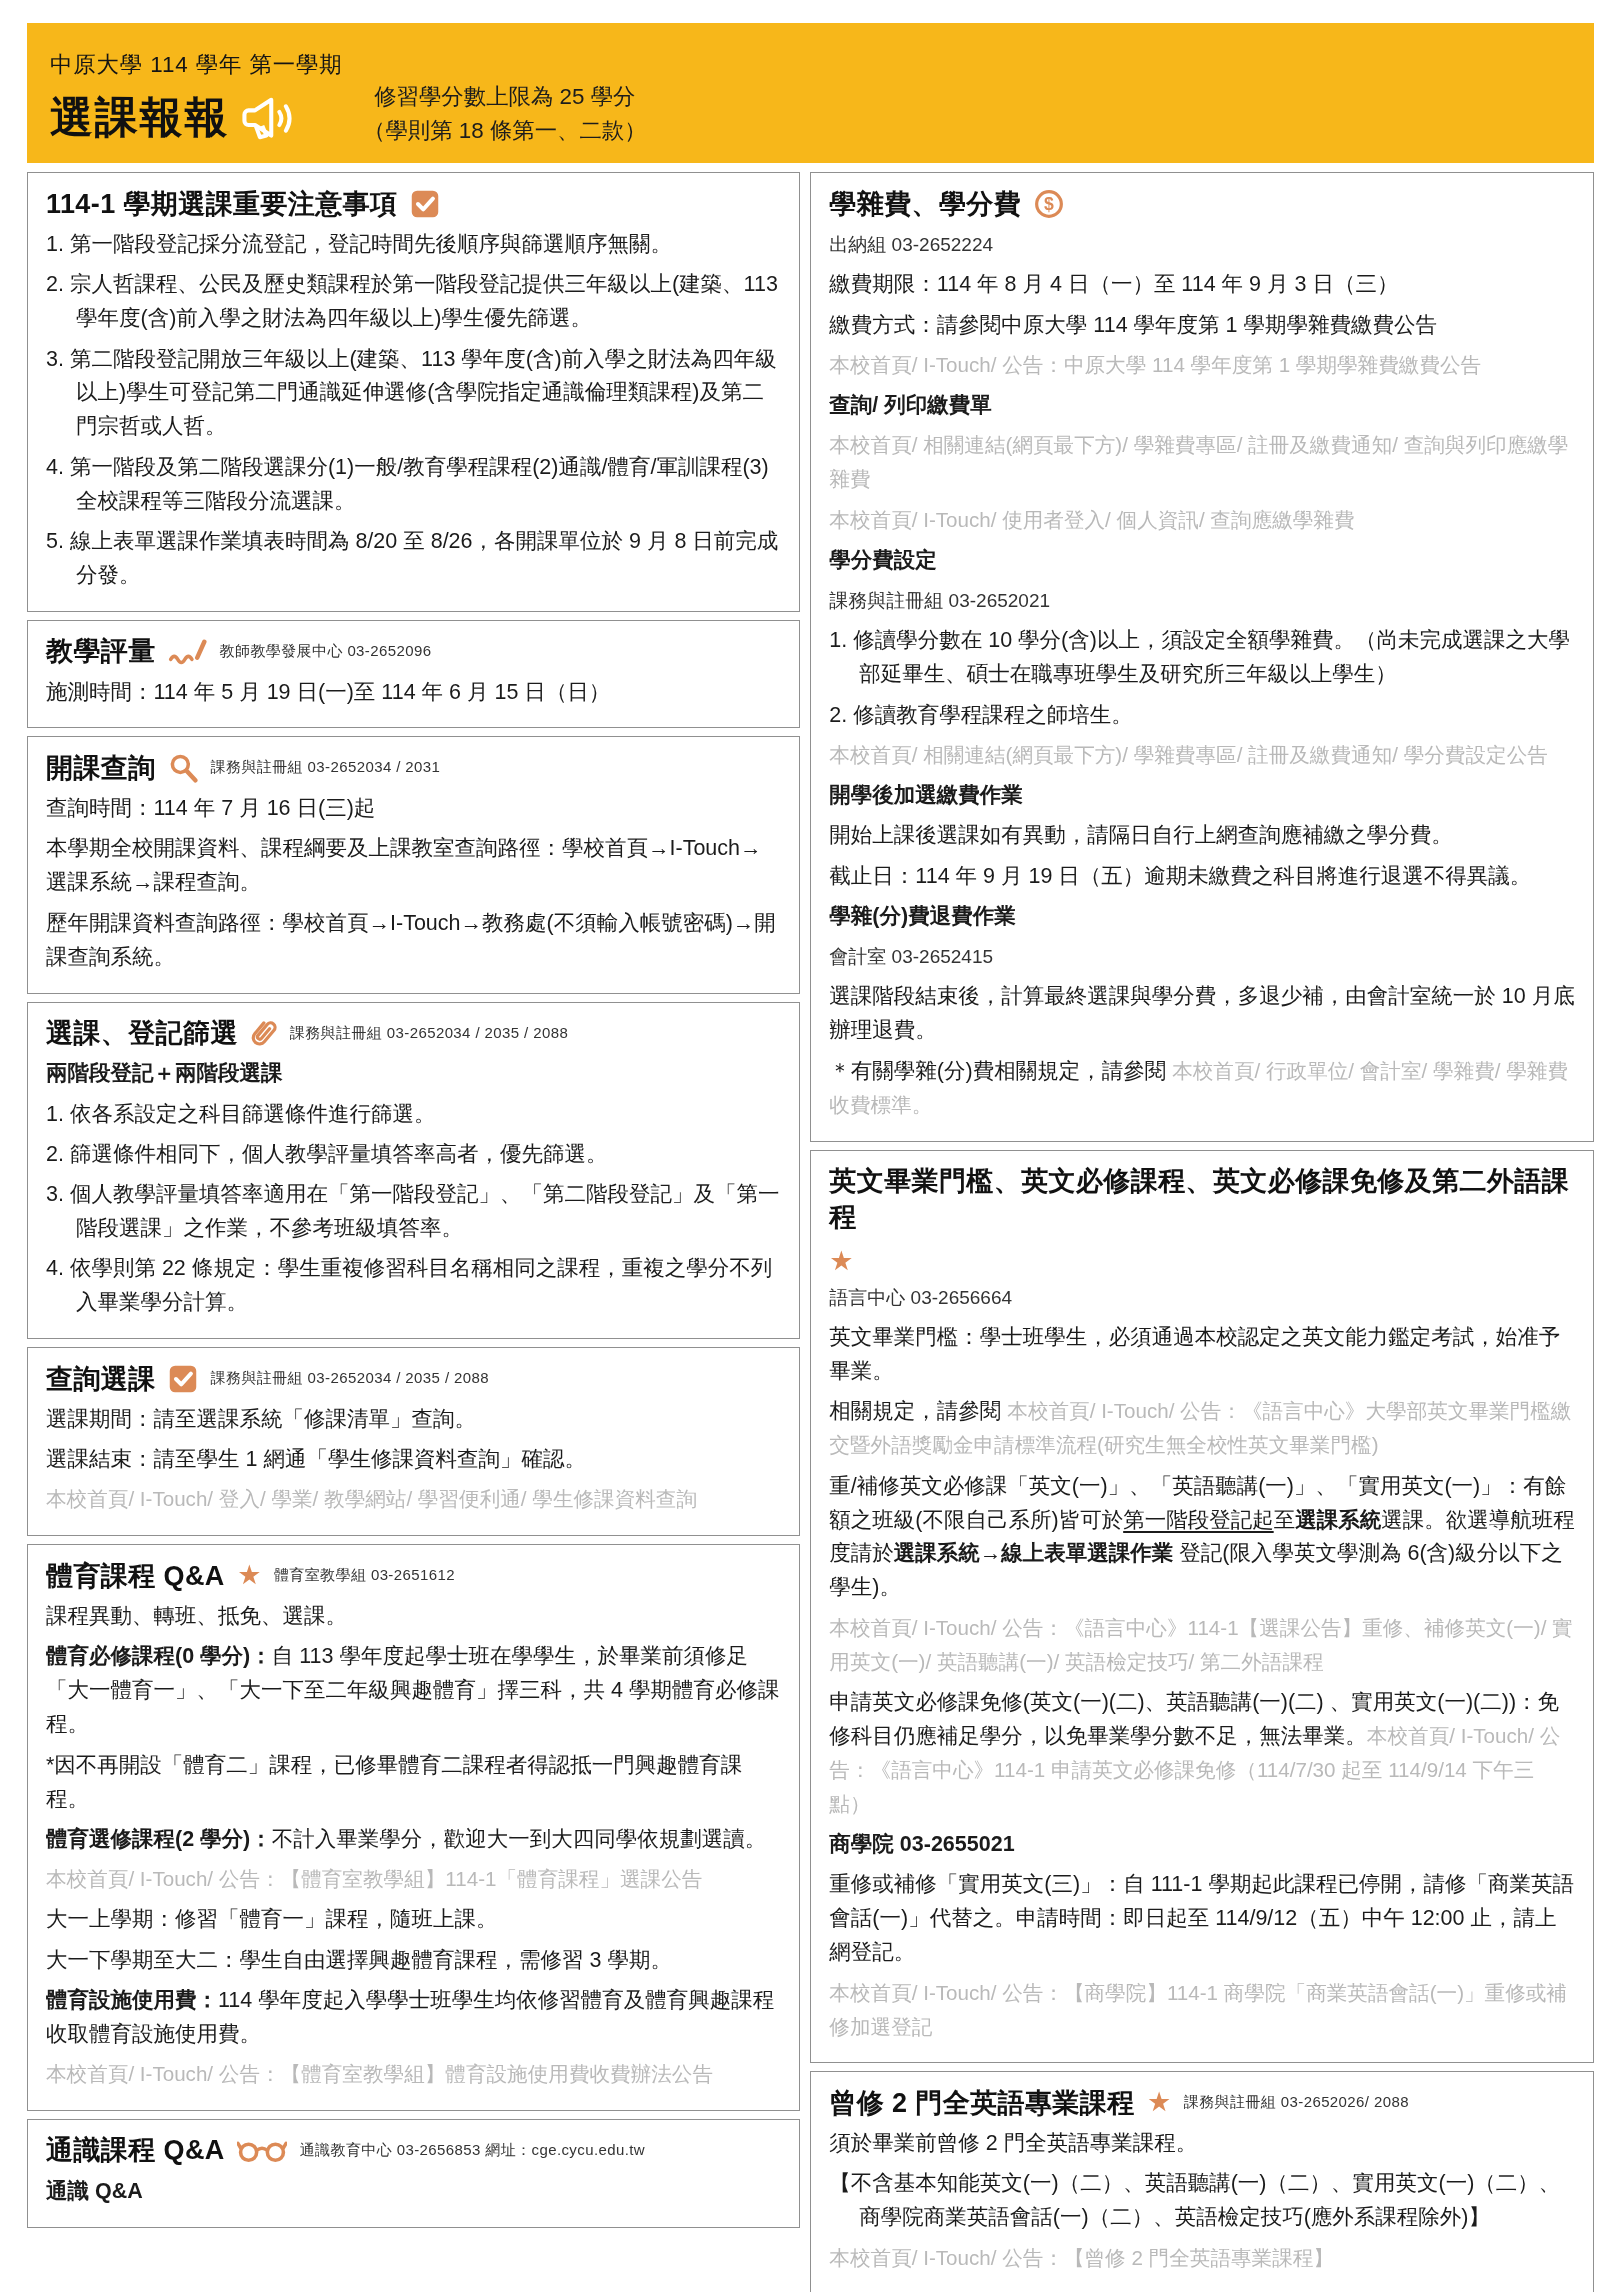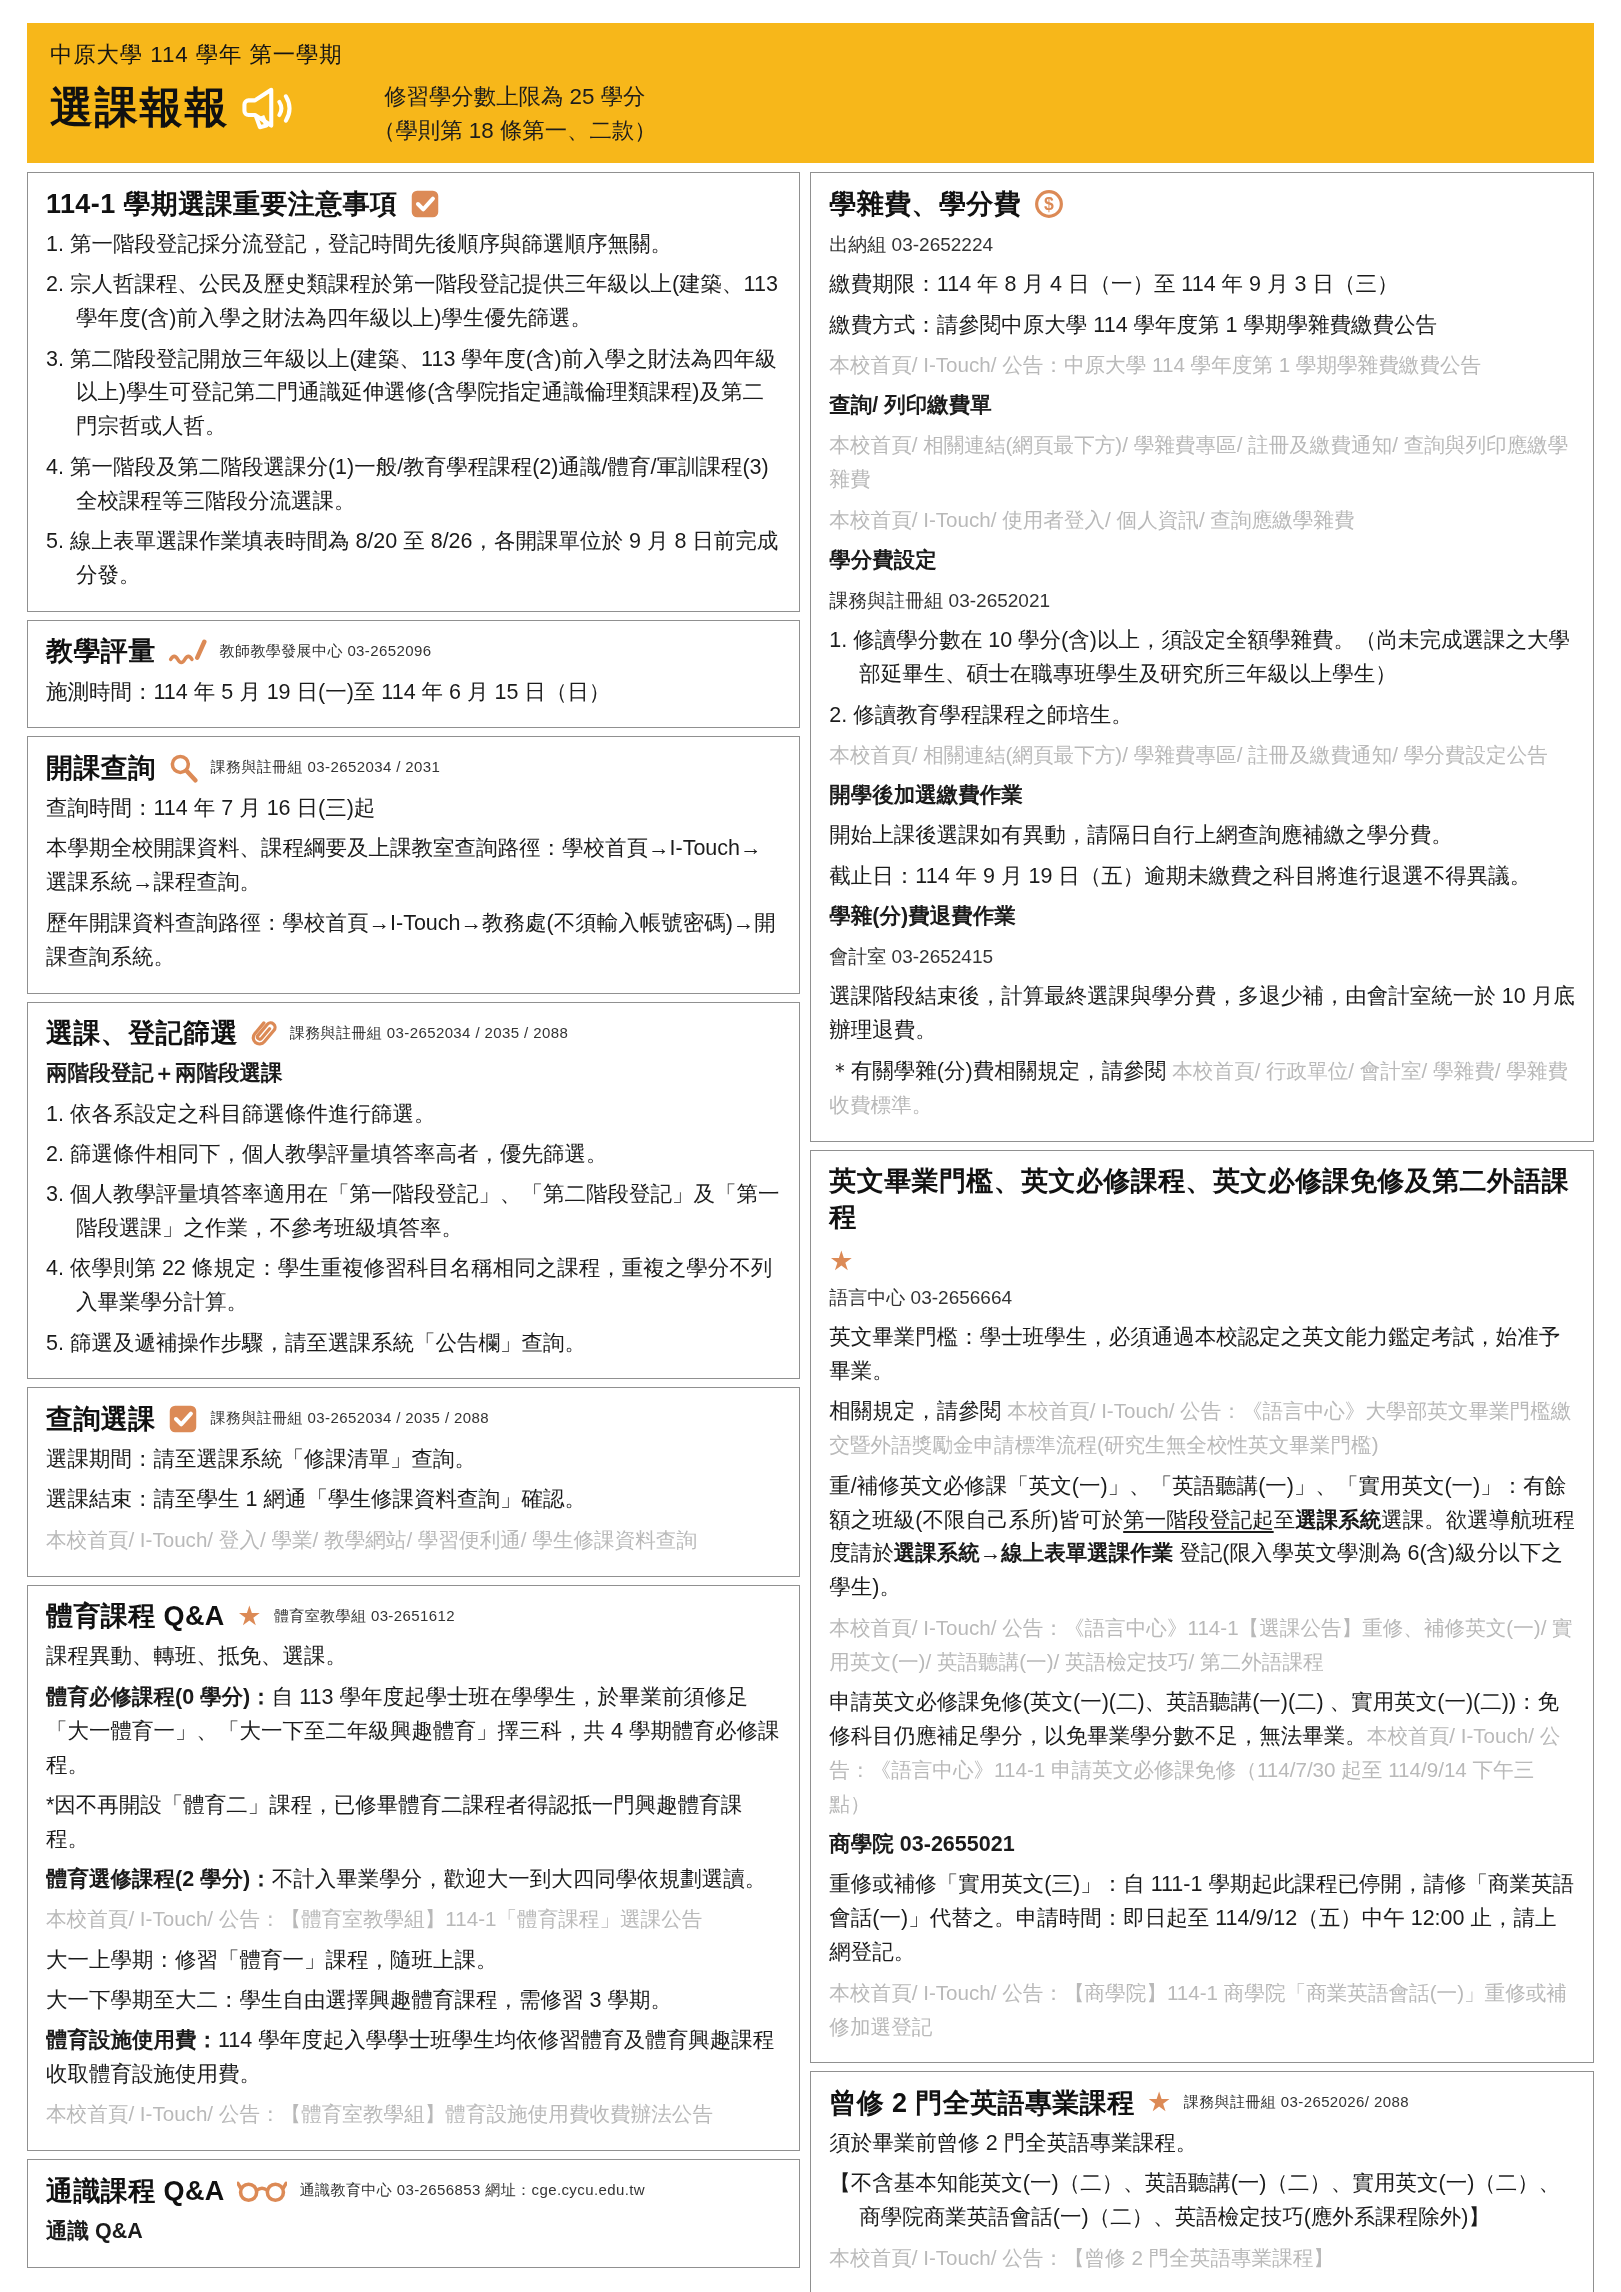--- a/index.html
+++ b/index.html
@@ -5,22 +5,22 @@
   html,body{margin:0;padding:0;background:#fff;}
   body{
     width:1621px;height:2293px;overflow:hidden;box-sizing:border-box;
     padding:23px 27px 18px;
     font-family:"Liberation Sans","DejaVu Sans",sans-serif;
     color:#1b1b1b;
   }
   
   .masthead{
     background:#F7B71A;
-    display:flex;align-items:flex-start;
-    padding:16px 46px 16px 23px;gap:27px;
+    display:flex;align-items:flex-end;
+    padding:16px 46px 16px 23px;gap:17px;
     box-sizing:border-box;min-height:133px;
   }
   .mh-left{width:296px;flex:0 0 auto;}
   .mh-school{font-size:22.4px;color:#141414;letter-spacing:0.9px;}
   .mh-brand{display:flex;align-items:center;gap:12.5px;margin-top:9px;}
   .mh-brand-title{font-size:43px;font-weight:bold;color:#111;letter-spacing:1.8px;}
   .mh-center{flex:1 1 auto;}
   .mh-path{font-size:34px;font-weight:bold;color:#9C4E1F;letter-spacing:0.9px;}
   .mh-time{font-size:31px;color:#161616;margin-top:12.5px;letter-spacing:0.9px;}
   .mh-right{flex:0 0 auto;text-align:center;font-size:22.4px;color:#1c1c1c;line-height:1.5;margin-top:41px;}
@@ -123,21 +123,20 @@
               <path d="M8 9 v16 a7 7 0 0 0 14 0 V8 a5 5 0 0 0 -10 0 v16 a2.6 2.6 0 0 0 5.2 0 V10" fill="none" stroke="#DC8A56" stroke-width="3.6" stroke-linecap="round" transform="rotate(40 15 18)"></path>
             </svg>
           </span>
           <span class="sec-contact">課務與註冊組 03-2652034 / 2035 / 2088</span>
         </div>
         <p class="ln"><span class="sb">兩階段登記＋兩階段選課</span></p>
         <p class="ln li"><span>1. 依各系設定之科目篩選條件進行篩選。</span></p>
         <p class="ln li"><span>2. 篩選條件相同下，個人教學評量填答率高者，優先篩選。</span></p>
         <p class="ln li"><span>3. 個人教學評量填答率適用在「第一階段登記」、「第二階段登記」及「第一階段選課」之作業，不參考班級填答率。</span></p>
         <p class="ln li"><span>4. 依學則第 22 條規定：學生重複修習科目名稱相同之課程，重複之學分不列入畢業學分計算。</span></p>
-        <p class="ln li"><span>5. 篩選及遞補操作步驟，請至選課系統「公告欄」查詢。</span></p>
       </section>
       <section class="sec">
         <div class="sec-head">
           <h2 class="sec-title">查詢選課</h2>
           <span class="icon">
             <svg width="30" height="30" viewBox="0 0 34 34">
               <rect x="2" y="2" width="30" height="30" rx="6" fill="#DC8A56"></rect>
               <path d="M9 17 l6 6 11 -12" stroke="#fff" stroke-width="4.5" fill="none" stroke-linecap="round" stroke-linejoin="round"></path>
             </svg>
           </span>

